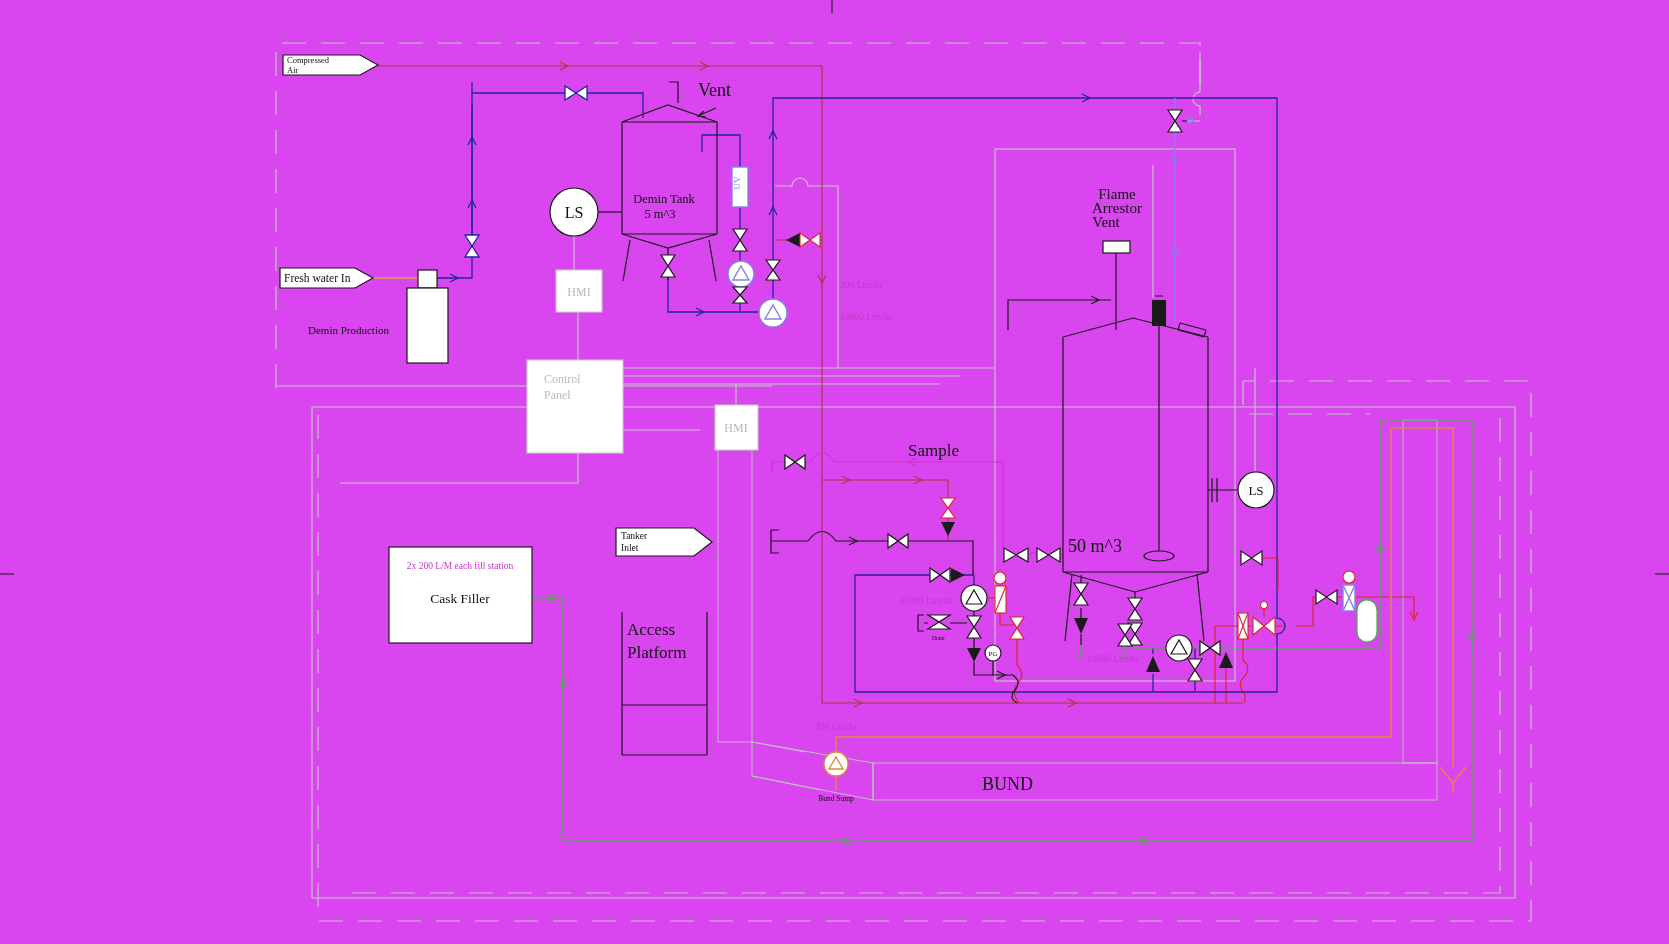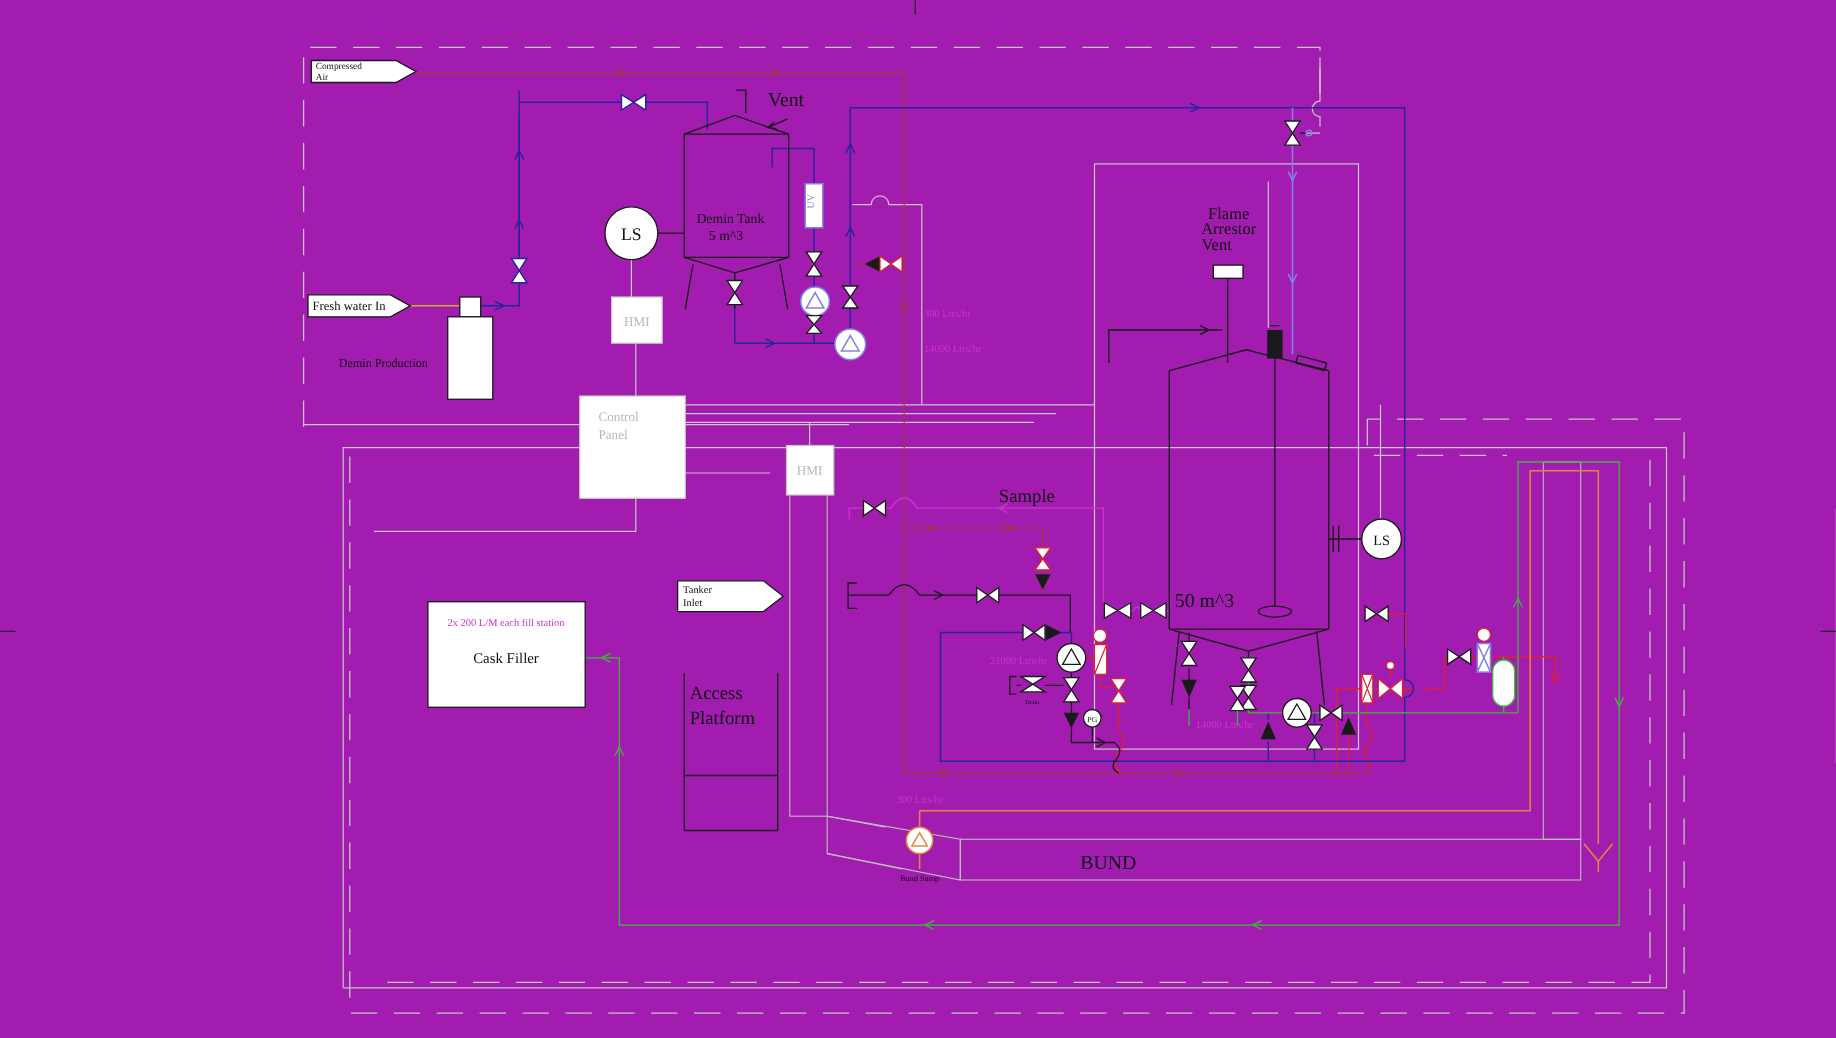--- a/index.html
+++ b/index.html
@@ -1,16 +1,16 @@
 <!DOCTYPE html>
 <html style="--navy: #24249e; --red: #a33a3a; --bright_red: #e02222; --magenta: #cc33cc; --green: #3cb83c; --orange: #e08840; --purple: #8282e6; --yellow: #d4aa30; --grey_line: #c8c8c8;"><head>
 <meta charset="utf-8">
 <style>
   html,body{margin:0;padding:0;background:#fff;}
-  .canvas{position:relative;width:1669px;height:944px;background:#a21caf;overflow:hidden;
+  .canvas{position:relative;width:1669px;height:944px;background:#d946ef;overflow:hidden;
           font-family:"Liberation Serif",serif;}
   svg{position:absolute;left:0;top:0;}
   svg path,svg polyline,svg polygon,svg rect,svg circle,svg ellipse{fill:none;}
   .s-blk{stroke:#1a1a1a;stroke-width:1.2;}
   .s-thin{stroke:#1a1a1a;stroke-width:1;}
   .s-navy{stroke:var(--navy);stroke-width:1.3;}
   .s-red{stroke:var(--red);stroke-width:1.1;}
   .s-bred{stroke:var(--bright_red);stroke-width:1.1;}
   .s-mag{stroke:var(--magenta);stroke-width:1.2;}
   .s-grn{stroke:var(--green);stroke-width:1.2;}

